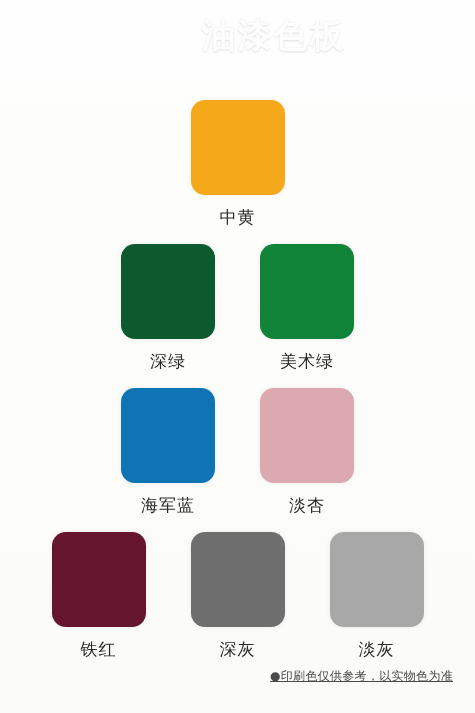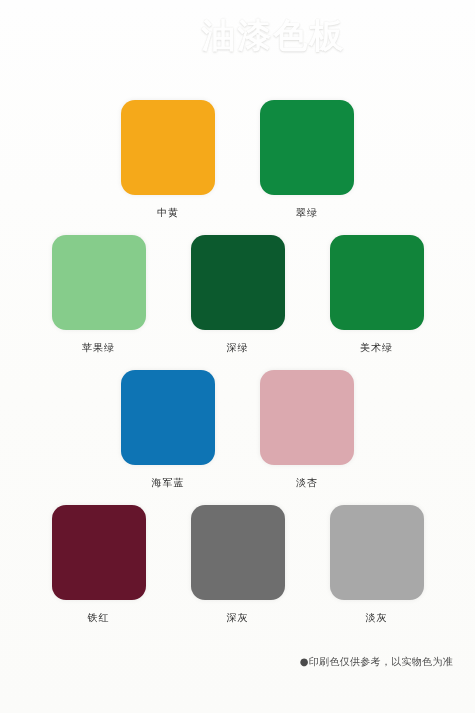--- a/index.html
+++ b/index.html
@@ -71,66 +71,59 @@
     align-items: center;
   }
   .swatch {
     width: 94px;
     height: 95px;
     border-radius: 14px;
     box-shadow: 0 0 5px rgba(0,0,0,0.07);
   }
   .swatch-label {
     margin-top: 11px;
-    font-size: 10px;
+    font-size: 17px;
     color: #2b2b2b;
     letter-spacing: 1px;
     font-family: "DejaVu Sans", "Liberation Sans", sans-serif;
     white-space: nowrap;
   }
 
   
   .footnote {
     position: absolute;
     right: 22px;
-    bottom: 44px;
-    font-size: 10px;
+    bottom: 28px;
+    font-size: 12px;
     color: #4a4a4a;
     letter-spacing: 0.3px;
     font-family: "DejaVu Sans", "Liberation Sans", sans-serif;
     white-space: nowrap;
+    text-decoration: underline;
   }
 </style>
 </head>
 <body>
 
 <div class="page">
 
   <div class="title-wrap">
     <div class="title">油漆色板</div>
   </div>
 
   <div class="grid">
 
     <div class="row">
       <div class="cell">
         <div class="swatch" style="background: rgb(245, 169, 26);"></div>
         <div class="swatch-label">中黄</div>
       </div>
-      <div class="cell">
-        <div class="swatch" style="background: rgb(15, 138, 64);"></div>
-        <div class="swatch-label">翠绿</div>
-      </div>
     </div>
 
     <div class="row">
-      <div class="cell">
-        <div class="swatch" style="background: rgb(134, 204, 139);"></div>
-        <div class="swatch-label">苹果绿</div>
-      </div>
       <div class="cell">
         <div class="swatch" style="background: rgb(12, 90, 46);"></div>
         <div class="swatch-label">深绿</div>
       </div>
       <div class="cell">
         <div class="swatch" style="background: rgb(17, 132, 58);"></div>
         <div class="swatch-label">美术绿</div>
       </div>
     </div>
 

